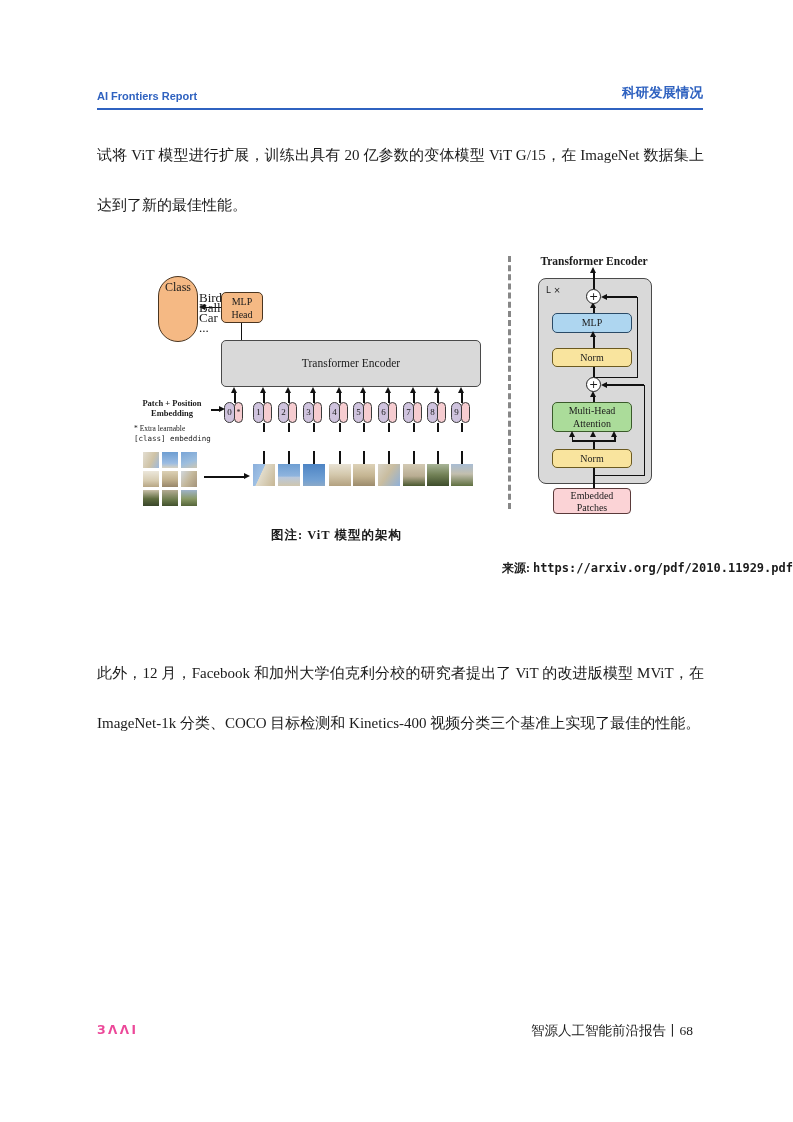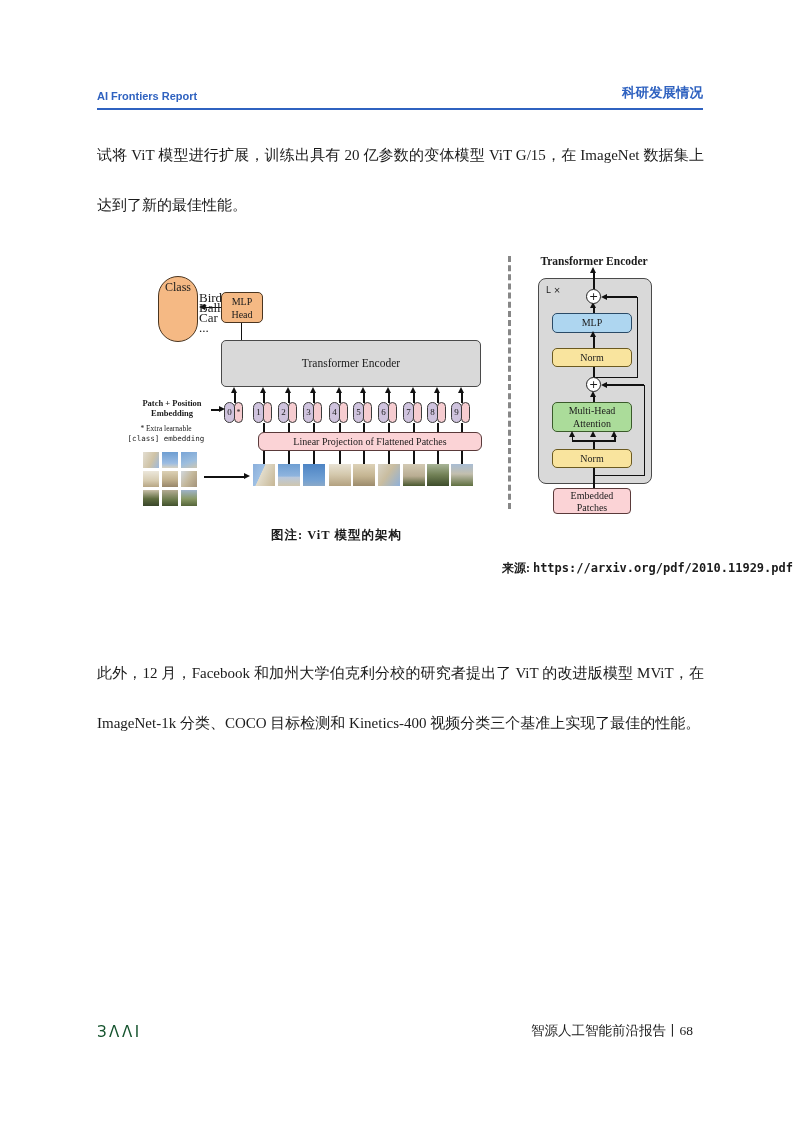--- a/index.html
+++ b/index.html
@@ -26,21 +26,21 @@
   .cp-title{font-weight:normal;font-size:12px;line-height:11px;display:block;}
   .cp-item{font-size:13px;line-height:10px;display:block;padding-left:40px;}
   .mlp-head{left:221px;top:292px;width:42px;height:31px;border-radius:5px;background:var(--orange);
             border:1.3px solid #4a3520;text-align:center;font-size:10px;line-height:13px;
             padding-top:2px;box-sizing:border-box;z-index:2;}
   .mlp-head span,.mha-box span,.emb-box span{display:block;}
   .enc-box{left:221px;top:340px;width:260px;height:47px;background:var(--panel);
            border:1.4px solid #4a4a4a;border-radius:5px;text-align:center;
            font-size:11.5px;line-height:45px;box-sizing:border-box;z-index:1;}
   .pp-label{left:134px;top:398px;width:76px;text-align:center;font-weight:bold;font-size:8.5px;line-height:10px;}
-  .extra-note{left:126px;top:424px;width:80px;text-align:center;font-size:7.5px;line-height:9.5px;}
+  .extra-note{left:134px;top:424px;width:80px;text-align:left;font-size:7.5px;line-height:9.5px;}
   .mono{font-family:"DejaVu Sans Mono",monospace;}
   .linproj{left:258px;top:432px;width:224px;height:19px;background:var(--pink);
            border:1.3px solid #5a3a3a;border-radius:6px;text-align:center;font-size:10px;
            line-height:17px;box-sizing:border-box;z-index:2;}
   .patch-grid{left:143px;top:452px;display:grid;grid-template-columns:repeat(3,16px);
               grid-auto-rows:16px;gap:3px;}
   
   .tok{position:absolute;top:402px;width:22px;height:21px;display:flex;z-index:2;}
   .tok-n{width:11px;height:21px;border:1px solid #3a3a3a;border-radius:5.5px;background:var(--token_purple);
          font-size:9px;line-height:19px;text-align:center;box-sizing:border-box;}
@@ -79,21 +79,21 @@
   .skip1{left:594px;top:297px;width:43px;height:80px;}
   .skip2{left:594px;top:385px;width:50px;height:90px;}
   
   .caption{position:absolute;left:0;top:527px;width:673px;text-align:center;
            font-weight:bold;font-size:12.5px;letter-spacing:1px;}
   .source{position:absolute;left:0;top:560px;width:793px;text-align:right;
           font-weight:bold;font-size:12px;}
   .source .mono{font-size:12px;}
   
   .f-logo{position:absolute;left:97px;top:1023px;font-family:"DejaVu Sans",sans-serif;
-          font-weight:400;font-size:15px;letter-spacing:2.5px;color:#14532d;}
+          font-weight:700;font-size:12px;letter-spacing:2.5px;color:#ec4899;}
   .f-right{position:absolute;right:100px;top:1022px;font-size:13.5px;color:#1b1b1b;}
 </style>
 </head>
 <body>
 
 <div class="page">
 
   <div class="header">
     <span class="h-left">AI Frontiers Report</span>
     <span class="h-right">科研发展情况</span>
@@ -170,21 +170,20 @@
         <div class="tok" style="left:427px;">
           <span class="tok-n">8</span>
           <span class="tok-s"></span>
         </div>
         <div class="tok" style="left:451px;">
           <span class="tok-n">9</span>
           <span class="tok-s"></span>
         </div>
       </div>
 
-    <div class="linproj">Linear Projection of Flattened Patches</div>
 
     <div id="patch-row">
         <div class="patch" style="left:253px;background:linear-gradient(115deg,#89aedb 0%,#9fc0e4 38%,#e2dccb 40%,#c6b694 100%);"></div>
         <div class="patch" style="left:278px;background:linear-gradient(180deg,#6e9ed2 0%,#8fb4de 55%,#b9c8dc 60%,#cfc6ae 100%);"></div>
         <div class="patch" style="left:303px;background:linear-gradient(180deg,#4d84c4 0%,#6f9fd3 70%,#8aa9c8 100%);"></div>
         <div class="patch" style="left:329px;background:linear-gradient(180deg,#e8e2d4 0%,#d3c7ab 50%,#b3a180 100%);"></div>
         <div class="patch" style="left:353px;background:linear-gradient(180deg,#ddd2b8 0%,#c4b491 55%,#9c8b6c 100%);"></div>
         <div class="patch" style="left:378px;background:linear-gradient(125deg,#d8d3c6 0%,#c9bda0 45%,#8fb0d8 100%);"></div>
         <div class="patch" style="left:403px;background:linear-gradient(180deg,#d3cab4 0%,#b9ad92 55%,#4a5930 100%);"></div>
         <div class="patch" style="left:427px;background:linear-gradient(180deg,#a9b598 0%,#718055 50%,#3e4d2b 100%);"></div>

